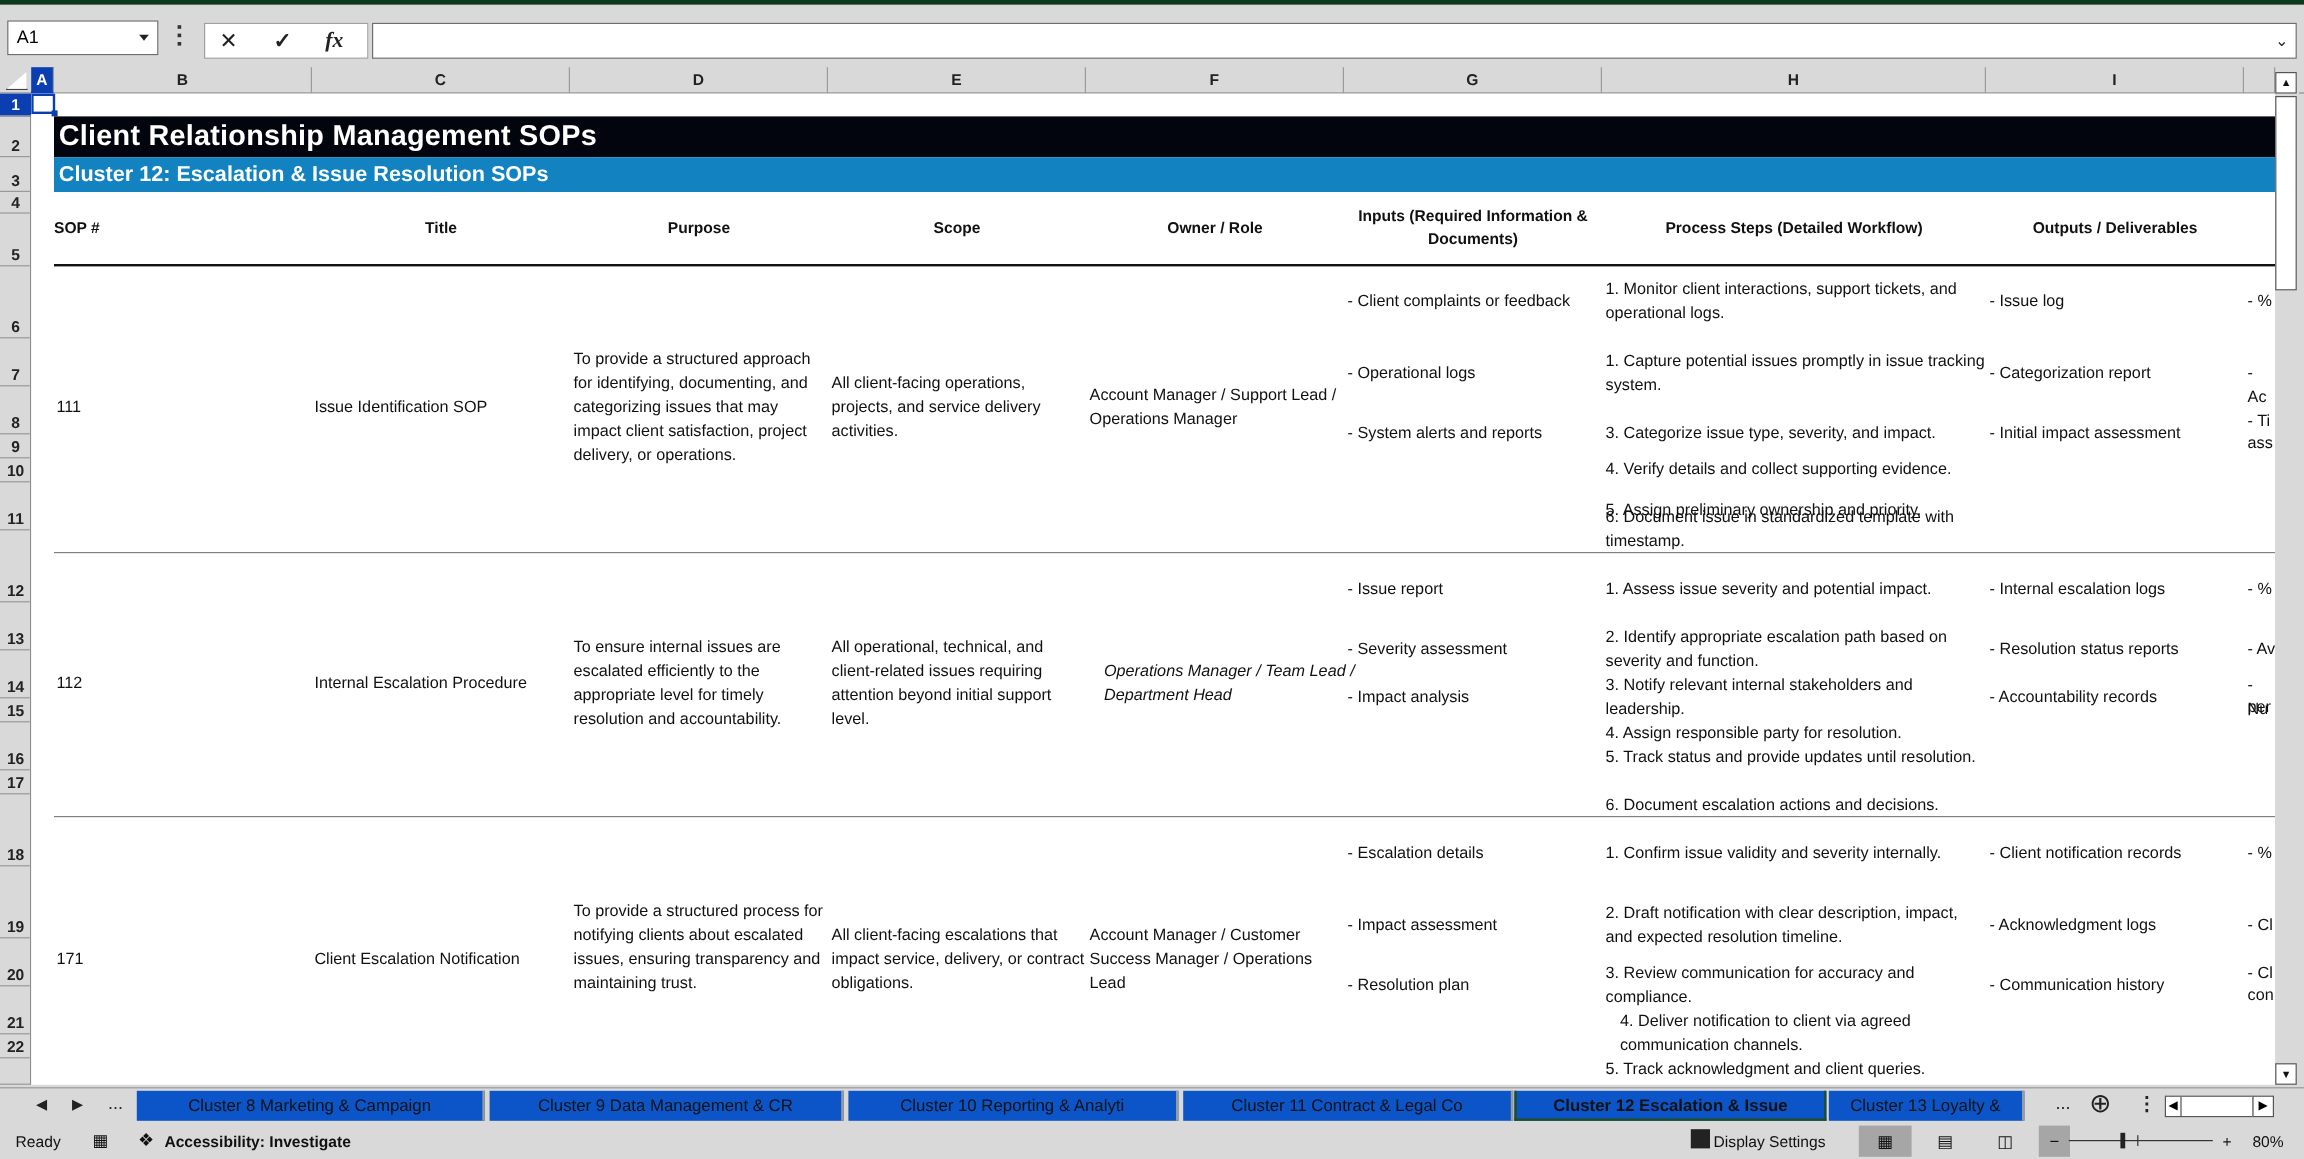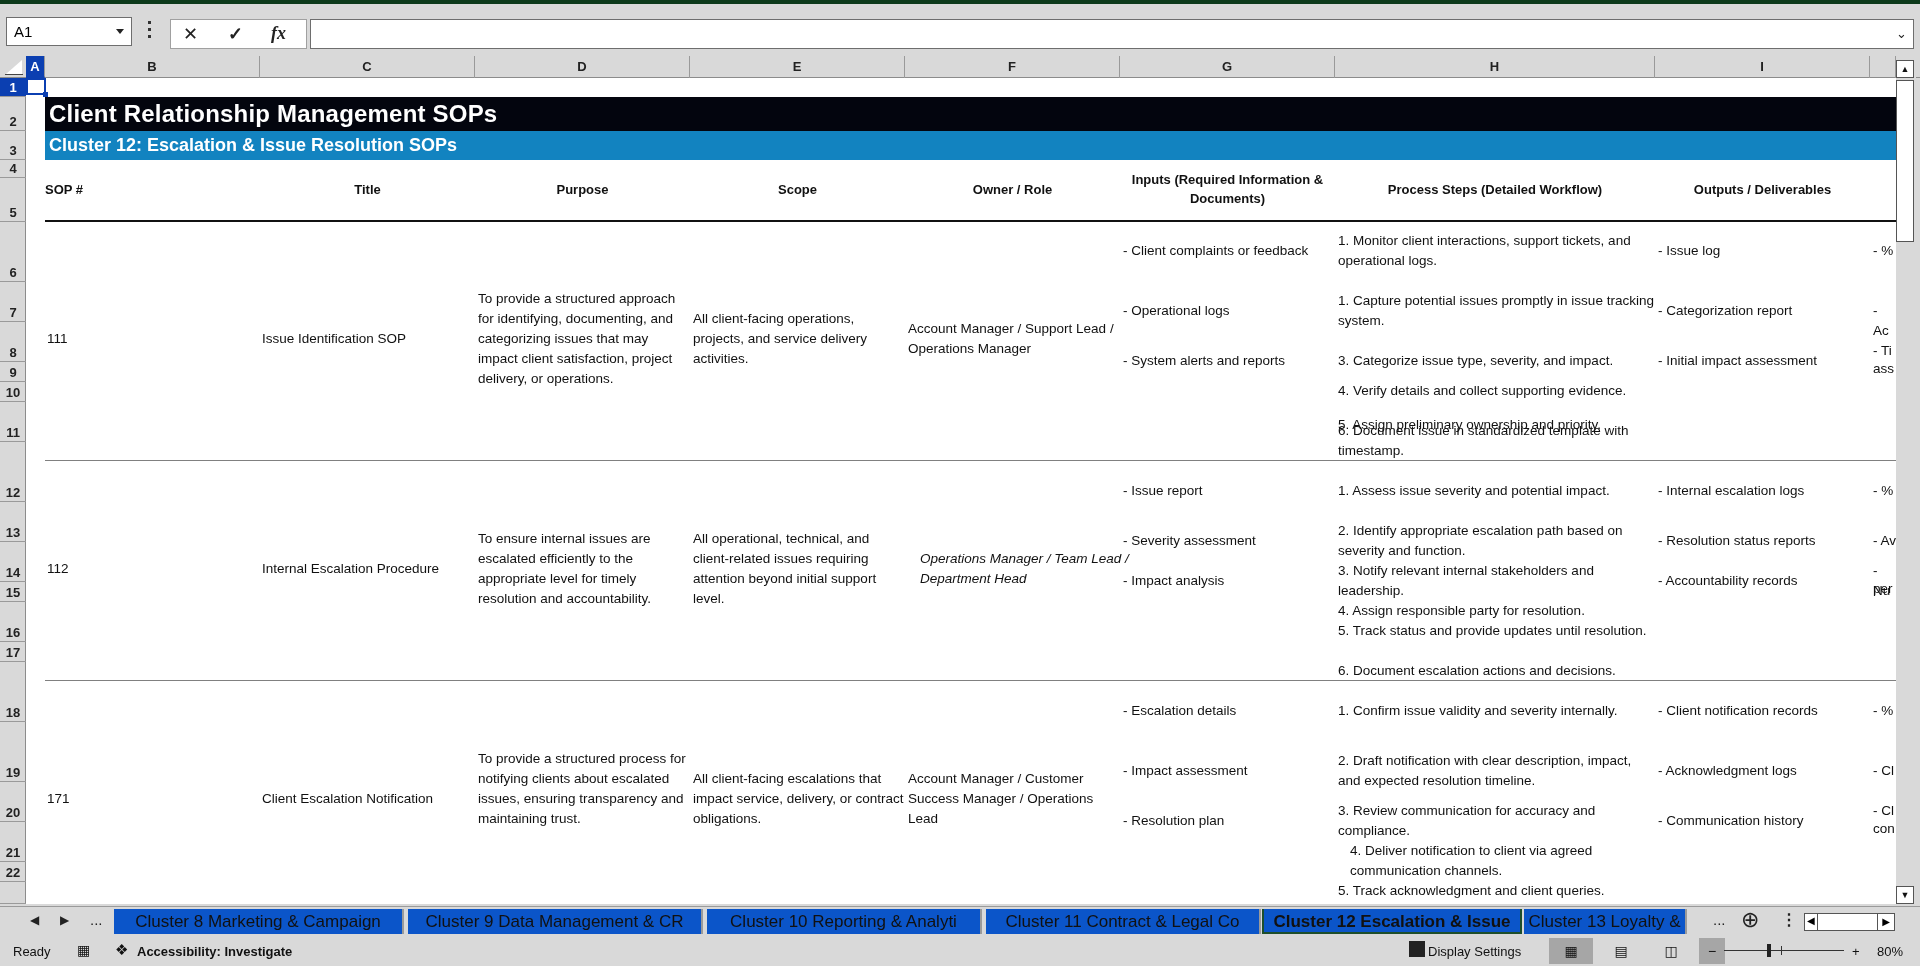--- a/index.html
+++ b/index.html
@@ -28,21 +28,21 @@
   .title { position: absolute; left: 19px; top: 19px; width: 1851px; height: 34px; background: #03050e; color: #fff; font-size: 24px; font-weight: bold; padding: 3px 0 0 4px; letter-spacing: 0.2px; }
   .subtitle { position: absolute; left: 19px; top: 53px; width: 1851px; height: 29px; background: #1283c0; color: #fff; font-size: 18px; font-weight: bold; padding: 4px 0 0 4px; }
   .hdrcell { position: absolute; font-size: 13px; font-weight: bold; color: #111; text-align: center; line-height: 19px; }
   .hline { position: absolute; left: 19px; width: 1851px; }
   .cell { position: absolute; font-size: 13.5px; color: #111; line-height: 20px; }
   .vscroll { position: absolute; left: 1896px; top: 60px; width: 20px; height: 846px; background: #d9d9d9; }
   .vs-up, .vs-dn { position: absolute; left: 0; width: 18px; height: 18px; background: #fff; border: 1px solid #555; font-size: 9px; text-align: center; line-height: 16px; color: #111; }
   .vs-thumb { position: absolute; left: 0; top: 20px; width: 18px; height: 162px; background: #fff; border: 1px solid #555; }
   .tabbar { position: absolute; left: 0; top: 906px; width: 1920px; height: 30px; background: #d9d9d9; border-top: 1px solid #9a9a9a; }
   .tabnav { position: absolute; top: 6px; font-size: 12px; color: #222; }
-  .tab { position: absolute; top: 2px; height: 25px; background: #0b55c9; color: #111; font-size: 17px; line-height: 25px; text-align: center; border-right: 2px solid #9a9a9a; white-space: nowrap; overflow: hidden; font-family: "Liberation Sans", sans-serif; }
+  .tab { position: absolute; top: 2px; height: 25px; background: #0b55c9; color: #111; font-size: 14px; line-height: 25px; text-align: center; border-right: 2px solid #9a9a9a; white-space: nowrap; overflow: hidden; font-family: "Liberation Sans", sans-serif; }
   .tab.active { font-weight: bold; border: 2px solid #1e4f2c; border-top: none; }
   .statusbar { position: absolute; left: 0; top: 936px; width: 1920px; height: 30px; background: #d9d9d9; font-size: 13px; color: #111; }
   .sb { position: absolute; top: 8px; }
   .viewbtn { position: absolute; top: 2px; width: 44px; height: 26px; text-align: center; line-height: 26px; font-size: 14px; }
   .viewbtn.on { background: #a6a6a6; }
 </style>
 </head>
 <body>
 
 <div class="topbar"></div>

